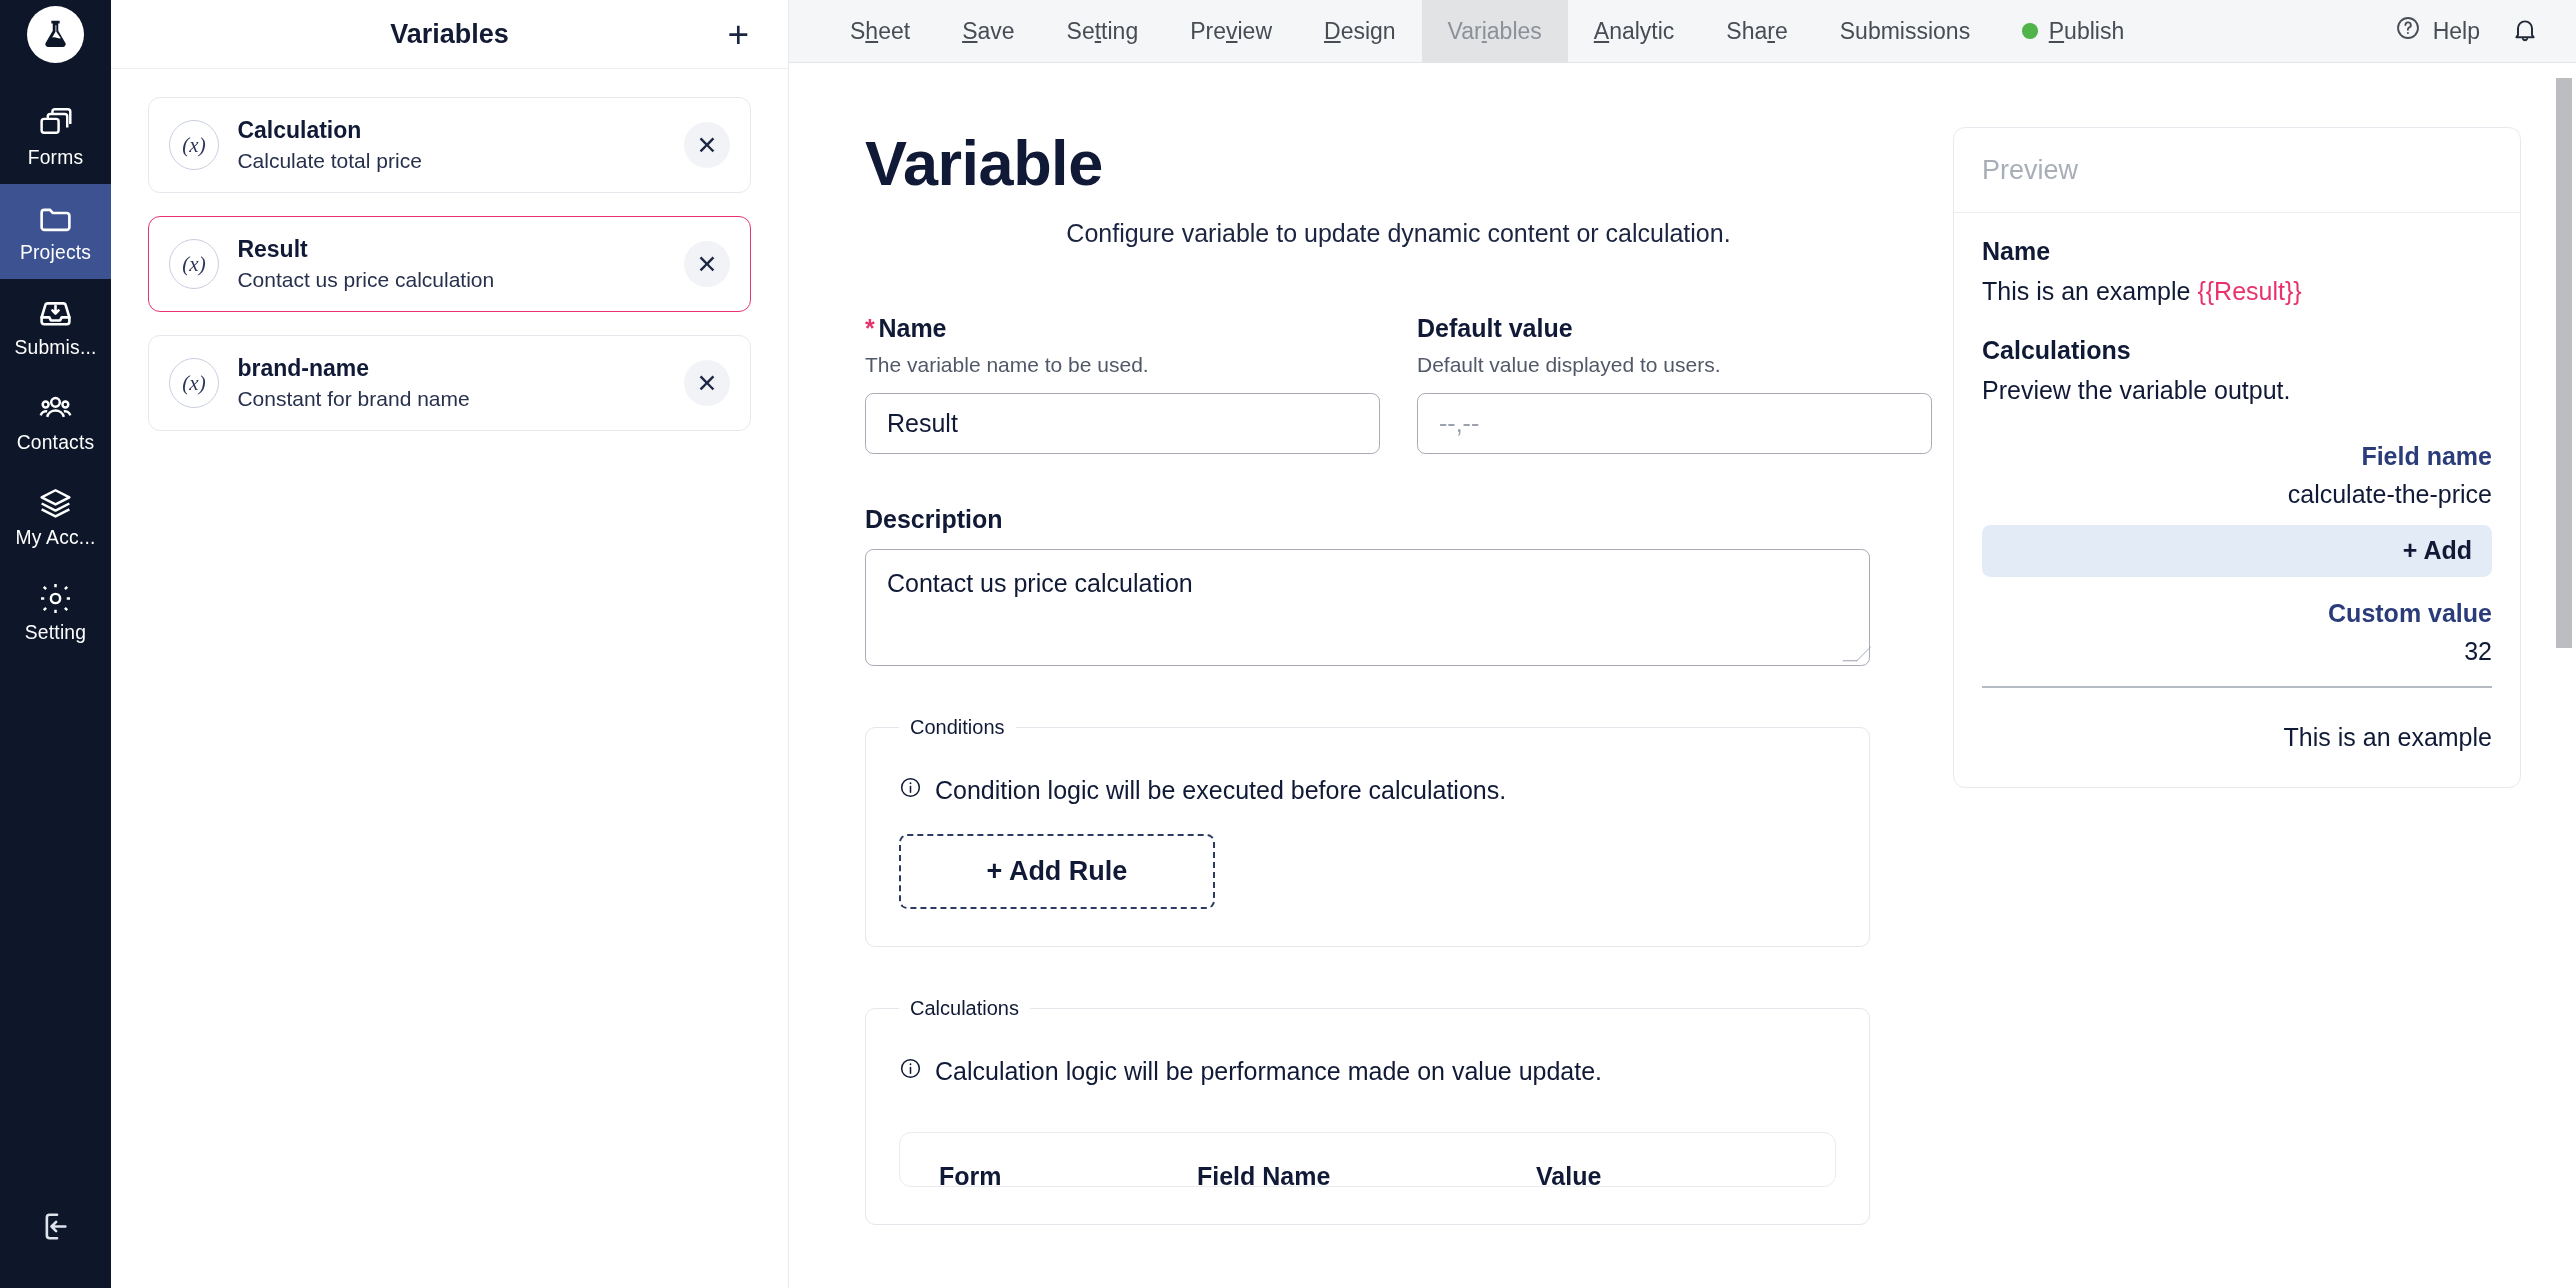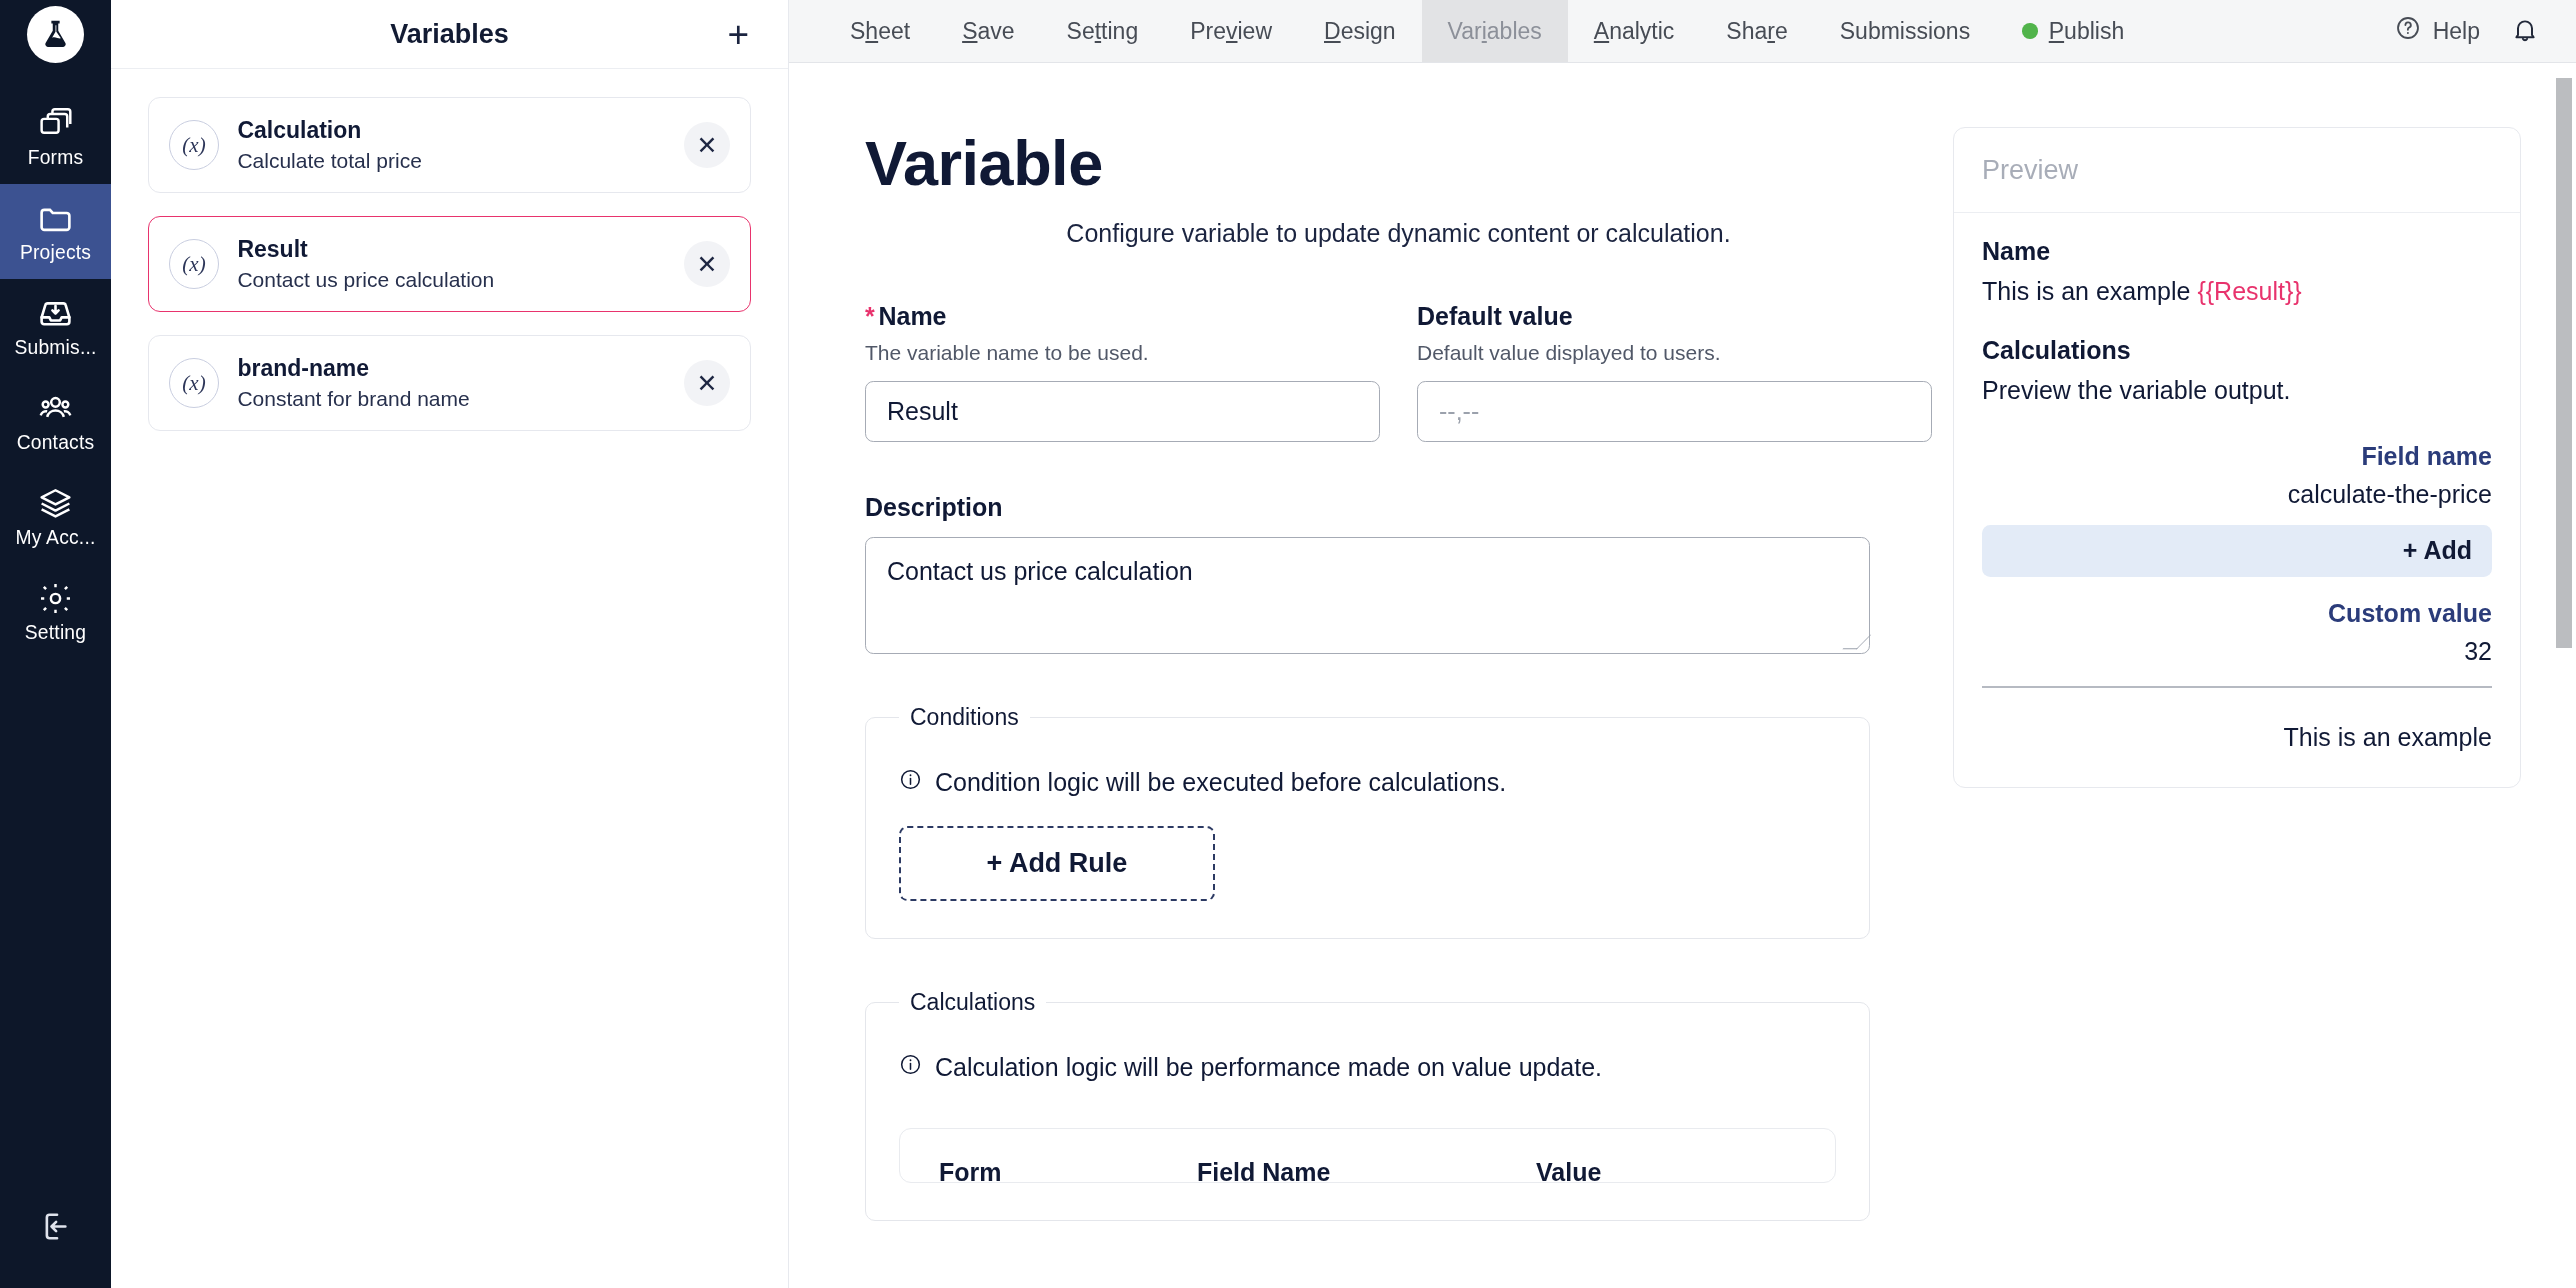--- a/index.html
+++ b/index.html
@@ -108,21 +108,21 @@
   .content { flex: 1; display: flex; overflow: hidden; position: relative; background: #fff; }
 
   
   .main {
     flex: 1; padding: 64px 0 0 76px; min-width: 0;
   }
   .page-title { font-size: 63px; font-weight: 700; color: #101935; letter-spacing: -0.5px; }
   .page-sub { font-size: 25px; color: #1b2440; margin-top: 20px; text-align: center; }
 
   .field-row { display: flex; gap: 37px; margin-top: 54px; }
-  .field { display: flex; flex-direction: column; }
+  .field { display: flex; flex-direction: column; margin-top: 12px; }
   .field.w1 { width: 521px; }
   .field.w2 { width: 521px; }
   .flabel { font-size: 25px; font-weight: 700; color: #101935; }
   .flabel .req { color: #e8336d; margin-right: 3.7px; }
   .fhint { font-size: 21px; color: #515868; margin-top: 10px; }
   .finput {
     margin-top: 15.6px; height: 61px; border: 1.8px solid #a6abb5; border-radius: 8.3px;
     display: flex; align-items: center; padding: 0 21px;
     font-size: 25px; color: #101935; background: #fff;
   }
@@ -138,21 +138,21 @@
     position: absolute; right: 4.6px; bottom: 3.7px; width: 15.6px; height: 15.6px;
     border-right: 1.8px solid #9aa0ab; border-bottom: 1.8px solid #9aa0ab;
     transform: skewX(-45deg) scale(.9);
   }
 
   fieldset.sec {
     margin-top: 50px; width: 1005px;
     border: 1.8px solid #e4e6eb; border-radius: 10px;
     padding: 14.7px 33px 37px 33px;
   }
-  fieldset.sec legend { padding: 0 11px; font-size: 23px; color: #101935; font-weight: 400; }
+  fieldset.sec legend { padding: 0 11px; font-size: 20px; color: #101935; font-weight: 400; }
   .sec-note {
     display: flex; align-items: center; gap: 13px;
     font-size: 25px; color: #101935; margin-top: 22px;
   }
   .add-rule {
     margin-top: 29px; width: 316px; height: 75px;
     border: 2.8px dashed #2c3a63; border-radius: 8.3px;
     display: flex; align-items: center; justify-content: center;
     font-size: 27px; font-weight: 700; color: #101935; cursor: pointer; text-align: center;
   }

